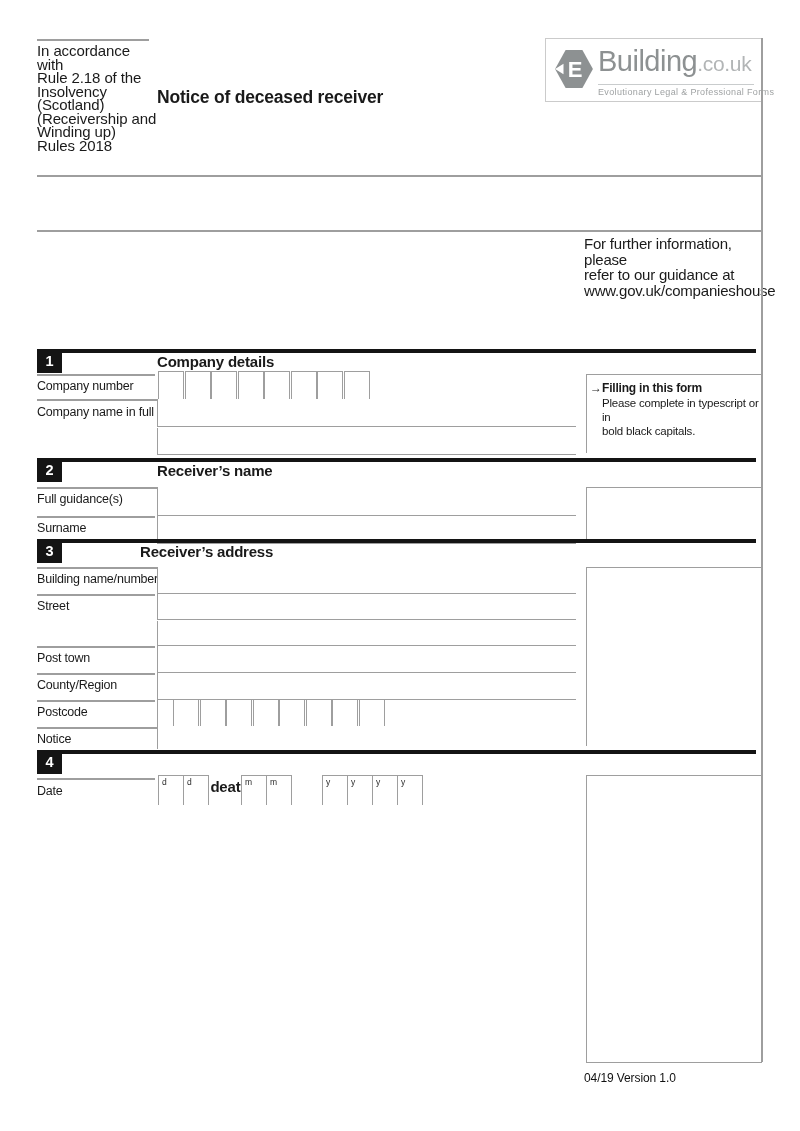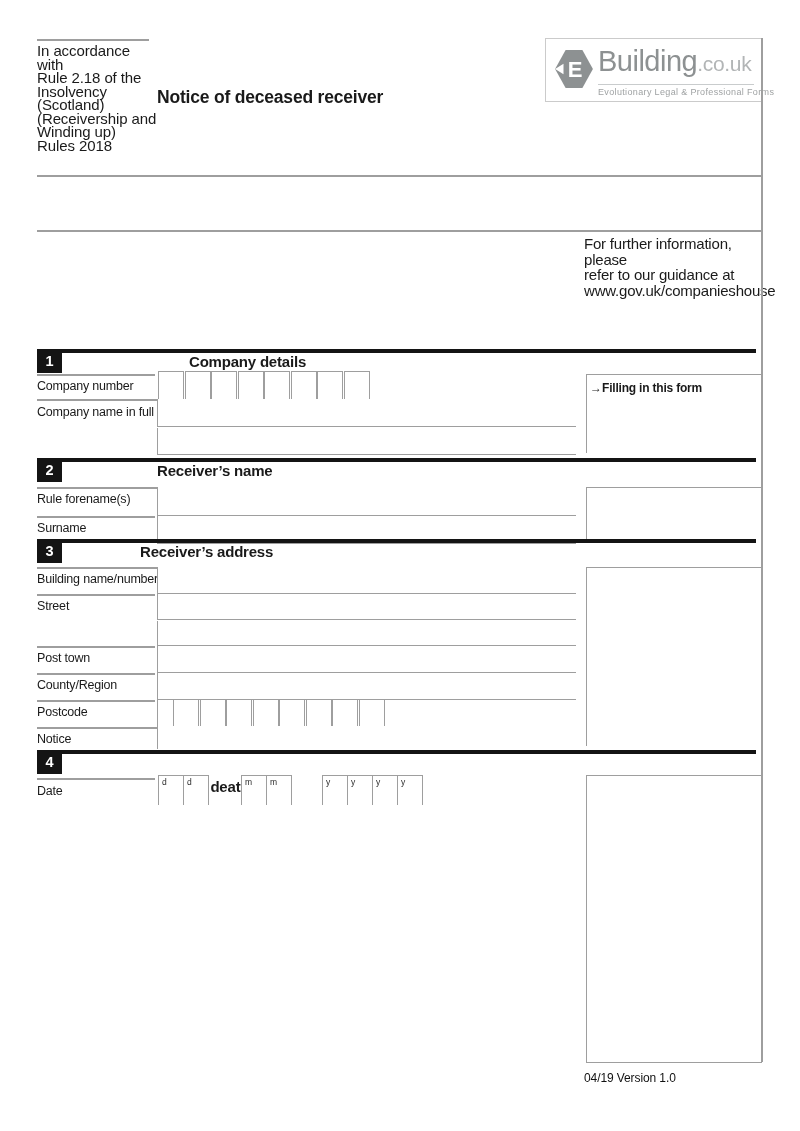--- a/index.html
+++ b/index.html
@@ -68,21 +68,21 @@
   <div class="hline" style="left:37px;top:230px;width:725px;"></div>
 
   <div class="abs guidance preline" style="left:584px;top:236px;width:178px;">For further information, please
 refer to our guidance at
 www.gov.uk/companieshouse</div>
 
   <div class="vline" style="left:761px;top:38px;height:1024px;"></div>
 
   <div class="bar" style="left:37px;top:349px;width:719px;"></div>
   <div class="numsq" style="left:37px;top:349px;">1</div>
-  <div class="sectitle" style="left:157px;top:353px;margin-left:32px;">Company details</div>
+  <div class="sectitle" style="left:157px;top:353px;">Company details</div>
 
   <div class="hline" style="left:37px;top:374px;width:118px;"></div>
   <div class="lbl" style="left:37px;top:379px;">Company number</div>
 
   <div class="digitbox" style="left:158px;top:371px;"></div>
   <div class="digitbox" style="left:185px;top:371px;"></div>
   <div class="digitbox" style="left:211px;top:371px;"></div>
   <div class="digitbox" style="left:238px;top:371px;"></div>
   <div class="digitbox" style="left:264px;top:371px;"></div>
   <div class="digitbox" style="left:291px;top:371px;"></div>
@@ -90,28 +90,30 @@
   <div class="digitbox" style="left:344px;top:371px;"></div>
 
   <div class="hline" style="left:37px;top:399px;width:538px;"></div>
   <div class="lbl" style="left:37px;top:405px;">Company name in full</div>
   <div class="cell" style="left:157px;top:399px;width:418px;height:27px;"></div>
   <div class="cell" style="left:157px;top:428px;width:418px;height:26px;"></div>
 
   <div class="sidebox" style="left:586px;top:374px;width:175px;height:78px;">
     <div class="abs notetitle" style="left:3px;top:6px;">→</div>
     <div class="abs notetitle" style="left:15px;top:6px;">Filling in this form</div>
+    <div class="abs notebody preline" style="left:15px;top:21px;width:158px;">Please complete in typescript or in
+bold black capitals.</div>
   </div>
 
   <div class="bar" style="left:37px;top:458px;width:719px;"></div>
   <div class="numsq" style="left:37px;top:458px;">2</div>
   <div class="sectitle" style="left:157px;top:462px;">Receiver’s name</div>
 
   <div class="hline" style="left:37px;top:487px;width:538px;"></div>
-  <div class="lbl" style="left:37px;top:492px;">Rule forename(s)</div>
+  <div class="lbl" style="left:37px;top:492px;">Full guidance(s)</div>
   <div class="cell" style="left:157px;top:487px;width:418px;height:28px;"></div>
 
   <div class="hline" style="left:37px;top:516px;width:118px;"></div>
   <div class="lbl" style="left:37px;top:521px;">Surname</div>
   <div class="cell" style="left:157px;top:516px;width:418px;height:27px;"></div>
 
   <div class="sidebox" style="left:586px;top:487px;width:175px;height:51px;"></div>
 
   <div class="bar" style="left:37px;top:539px;width:719px;"></div>
   <div class="numsq" style="left:37px;top:539px;">3</div>

